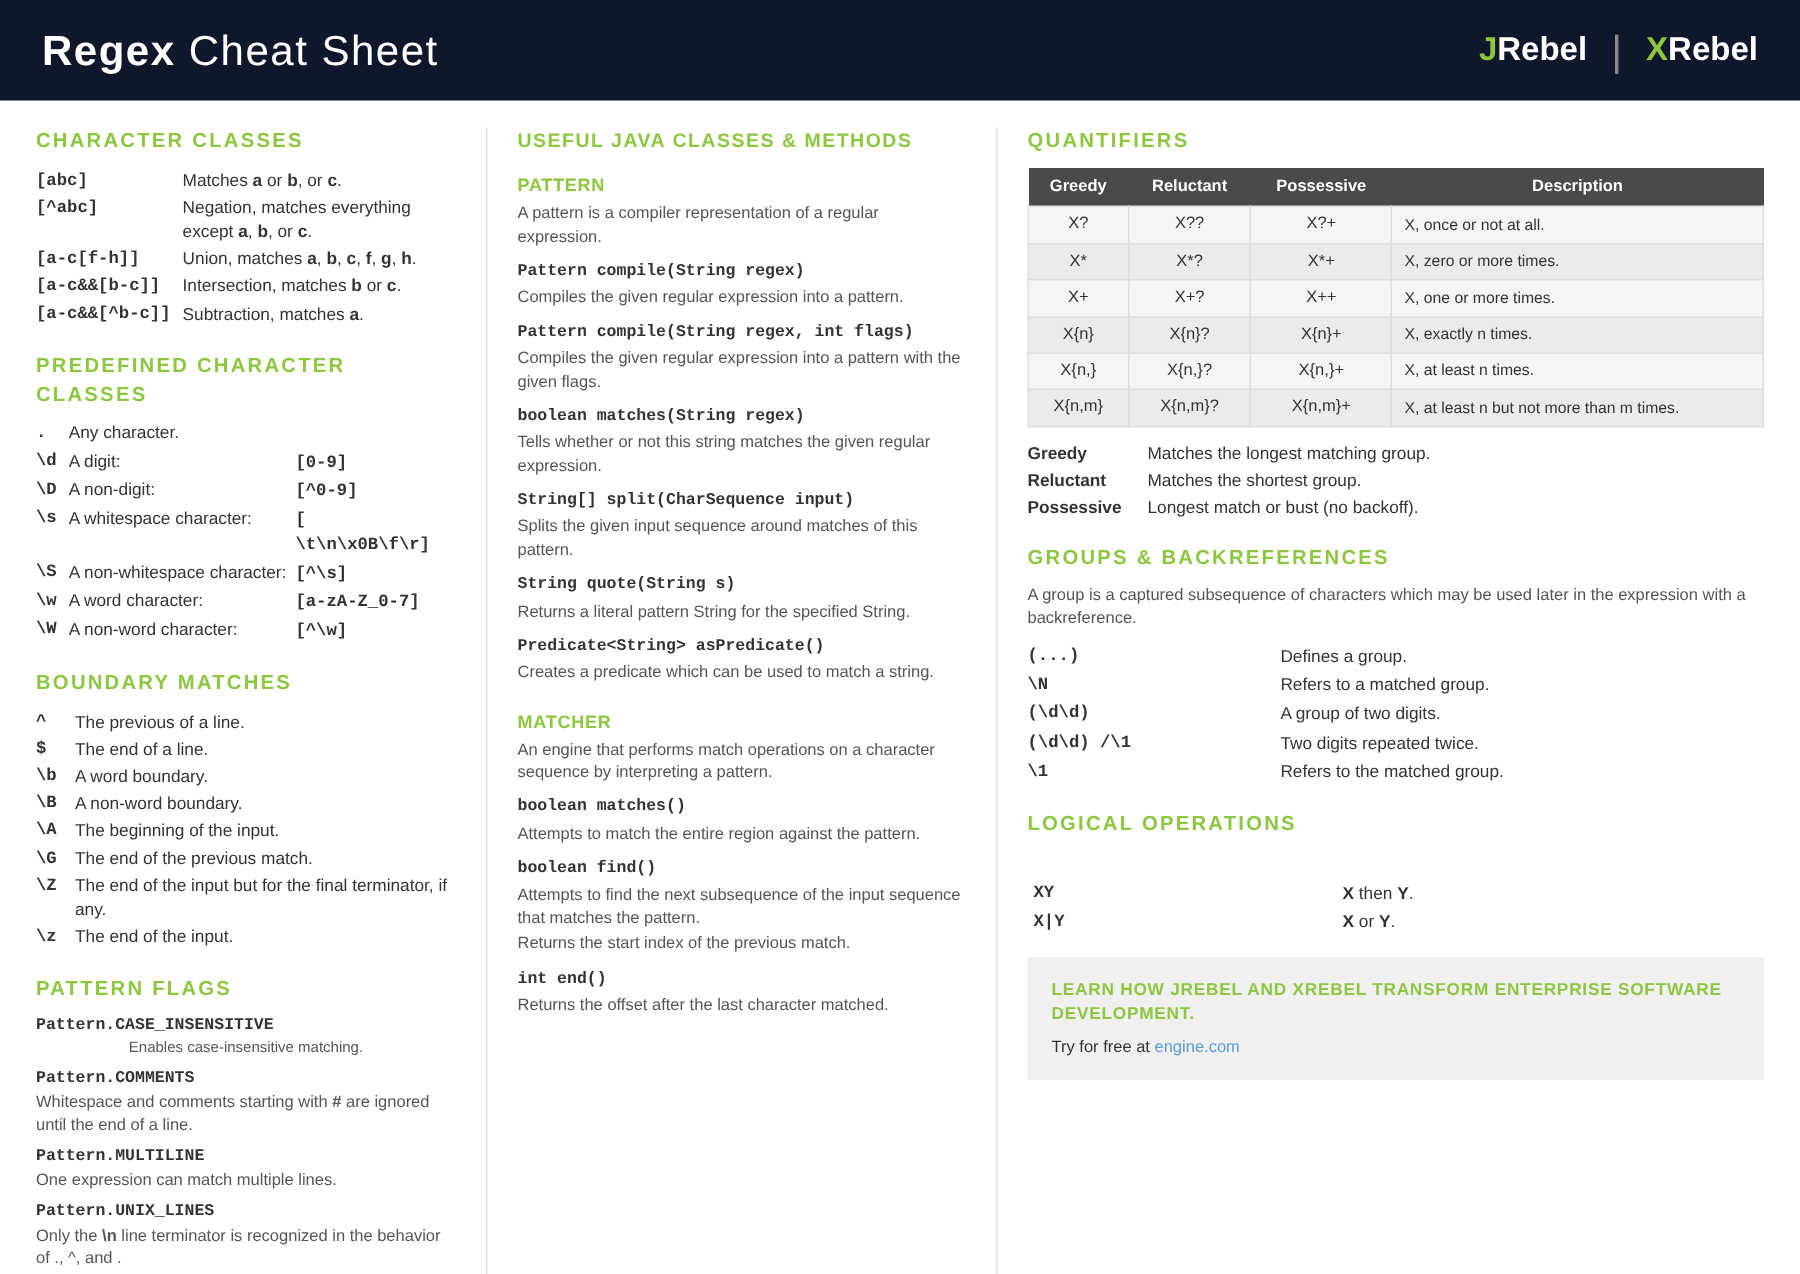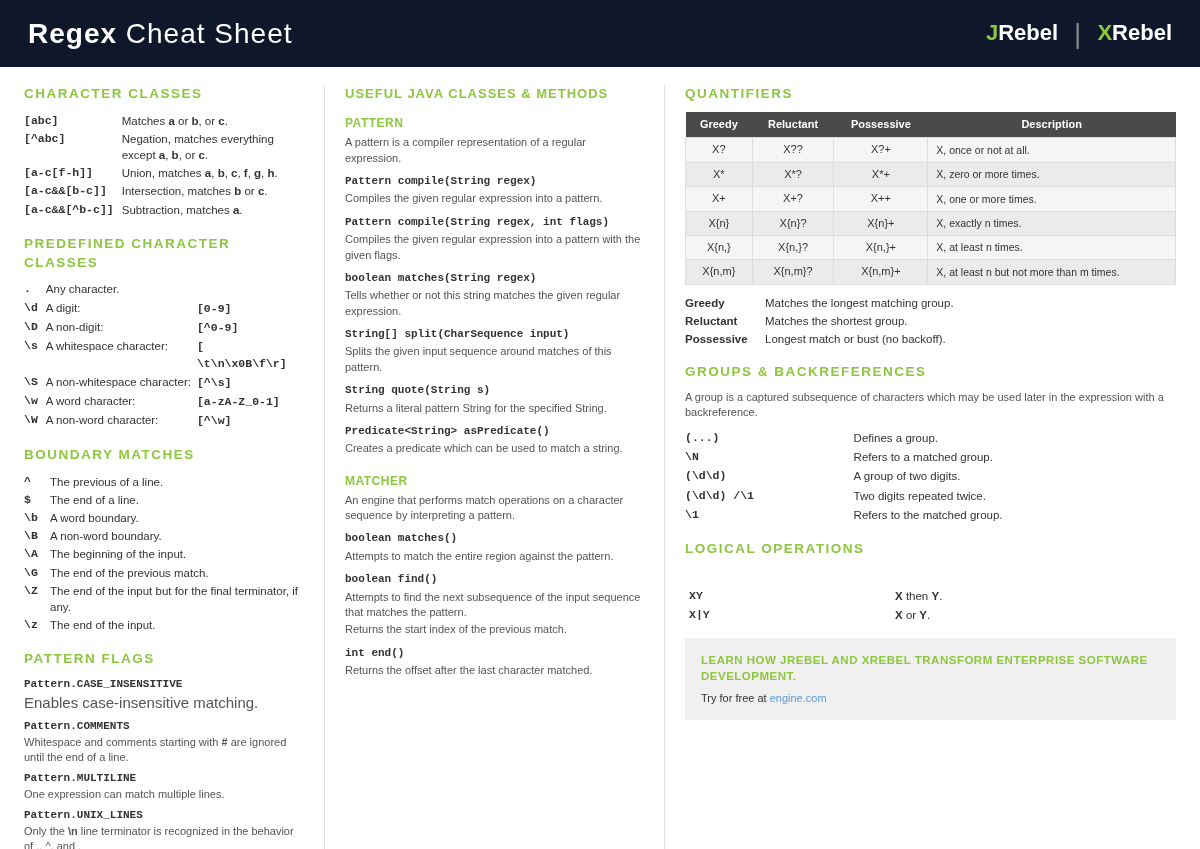--- a/index.html
+++ b/index.html
@@ -369,21 +369,21 @@
           <td><code>[ \t\n\x0B\f\r]</code></td>
         </tr>
         <tr>
           <td><code>\S</code></td>
           <td>A non-whitespace character:</td>
           <td><code>[^\s]</code></td>
         </tr>
         <tr>
           <td><code>\w</code></td>
           <td>A word character:</td>
-          <td><code>[a-zA-Z_0-1]</code></td>
+          <td><code>[a-zA-Z_0-7]</code></td>
         </tr>
         <tr>
           <td><code>\W</code></td>
           <td>A non-word character:</td>
           <td><code>[^\w]</code></td>
         </tr>
       </tbody>
     </table>
 
     <div class="section-heading">BOUNDARY MATCHES</div>
@@ -421,21 +421,21 @@
           <td><code>\z</code></td>
           <td>The end of the input.</td>
         </tr>
       </tbody>
     </table>
 
     <div class="section-heading">PATTERN FLAGS</div>
     <div>
       <div style="margin-bottom:6px;">
         <div style="font-family:'Courier New',monospace;font-weight:bold;font-size:11px;">Pattern.CASE_INSENSITIVE</div>
-        <div style="font-size:15px;color:#555;">Enables case-insensitive matching.</div>
+        <div style="font-size:10px;color:#555;text-align:center;">Enables case-insensitive matching.</div>
       </div>
       <div style="margin-bottom:6px;">
         <div style="font-family:'Courier New',monospace;font-weight:bold;font-size:11px;">Pattern.COMMENTS</div>
         <div style="font-size:11px;color:#555;">Whitespace and comments starting with <b>#</b> are ignored until the end of a line.</div>
       </div>
       <div style="margin-bottom:6px;">
         <div style="font-family:'Courier New',monospace;font-weight:bold;font-size:11px;">Pattern.MULTILINE</div>
         <div style="font-size:11px;color:#555;">One expression can match multiple lines.</div>
       </div>
       <div style="margin-bottom:6px;">

